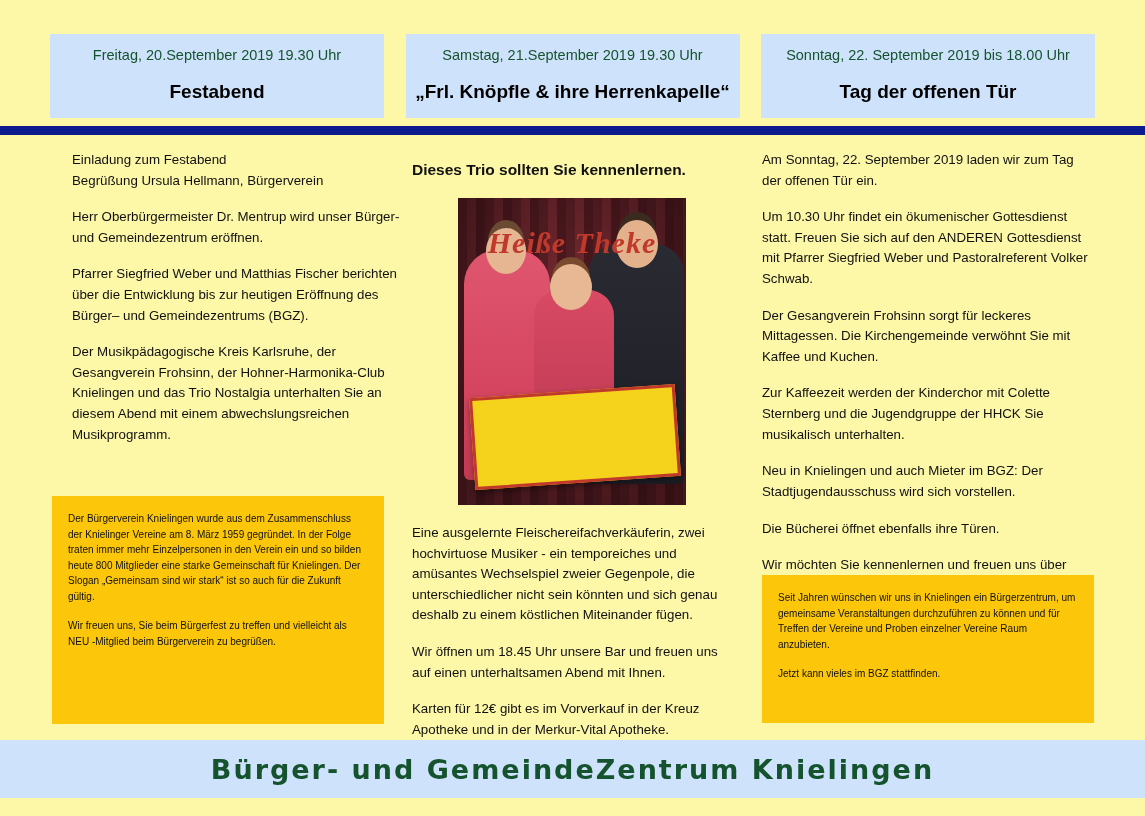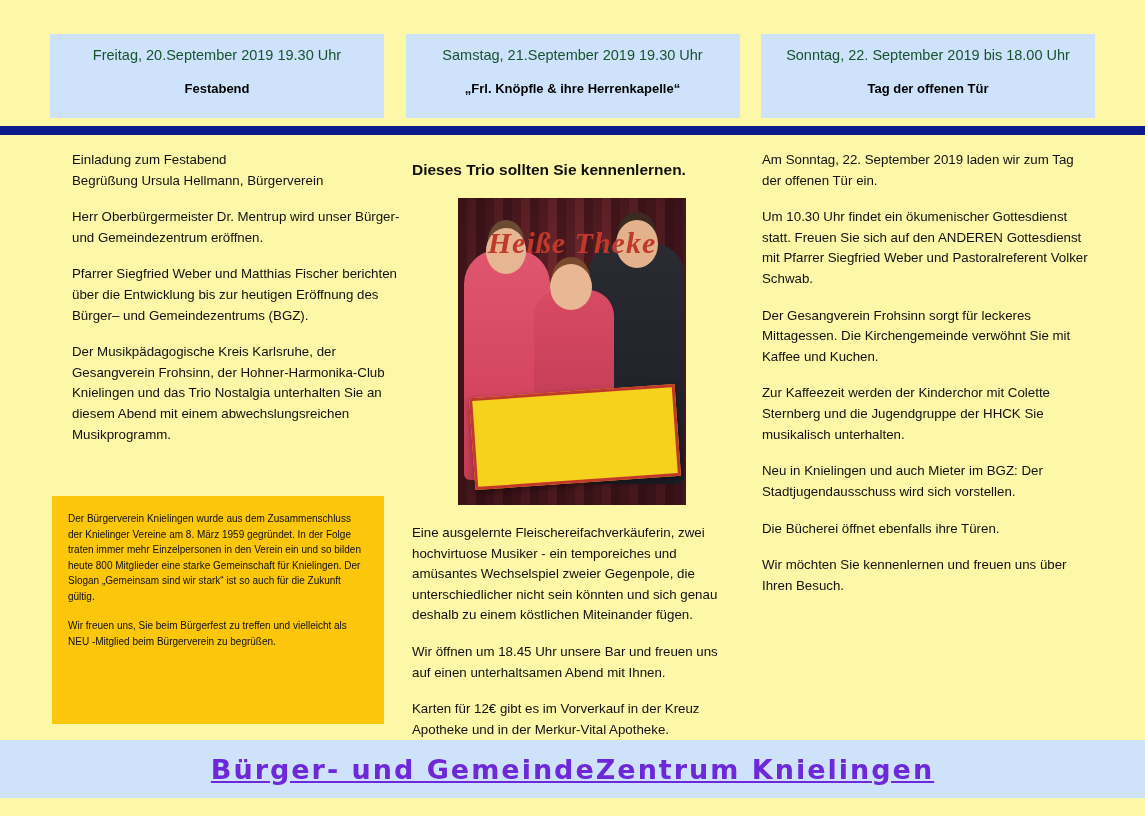--- a/index.html
+++ b/index.html
@@ -40,21 +40,21 @@
     box-sizing: border-box;
     padding-top: 13px;
     text-align: center;
   }
   .event-date {
     font-size: 14.5px;
     color: #14532d;
     line-height: 1.2;
   }
   .event-title {
-    font-size: 13px;
+    font-size: 19px;
     font-weight: bold;
     color: #000;
     margin-top: 17px;
   }
 
   
   .divider {
     position: absolute;
     top: 126px;
     left: 0;
@@ -174,26 +174,25 @@
     left: 0;
     top: 740px;
     width: 1145px;
     height: 58px;
     background: #cfe2fb;
     display: flex;
     align-items: center;
     justify-content: center;
   }
   .banner-text {
-    color: #6d28d9;
+    color: #14532d;
     font-weight: bold;
     font-size: 27px;
     letter-spacing: 2px;
     font-family: "DejaVu Sans", sans-serif;
-    text-decoration: underline;
   }
 </style>
 </head>
 <body>
 
 <div class="page">
 
   <div class="event-row">
     <div class="event-box">
       <div class="event-date">Freitag, 20.September 2019  19.30 Uhr</div>
@@ -250,18 +249,22 @@
   <div class="col col-right">
     <p>Am Sonntag, 22. September 2019 laden wir zum Tag der offenen Tür ein.</p>
     <p>Um 10.30 Uhr findet ein ökumenischer Gottesdienst statt. Freuen Sie sich auf den ANDEREN Gottesdienst mit Pfarrer Siegfried Weber und Pastoralreferent Volker Schwab.</p>
     <p>Der Gesangverein Frohsinn sorgt für leckeres Mittagessen. Die Kirchengemeinde verwöhnt Sie mit Kaffee und Kuchen.</p>
     <p>Zur Kaffeezeit werden der Kinderchor mit Colette Sternberg und die Jugendgruppe der HHCK Sie musikalisch unterhalten.</p>
     <p>Neu in Knielingen und auch Mieter im BGZ: Der Stadtjugendausschuss wird sich vorstellen.</p>
     <p>Die Bücherei öffnet ebenfalls ihre Türen.</p>
     <p>Wir möchten Sie kennenlernen und freuen uns über Ihren Besuch.</p>
   </div>
 
+  <div class="gold-box gold-right">
+    <p>Seit Jahren wünschen wir uns in Knielingen ein Bürgerzentrum, um gemeinsame Veranstaltungen durchzuführen zu können und für Treffen der Vereine und Proben einzelner Vereine Raum anzubieten.</p>
+    <p>Jetzt kann vieles im BGZ stattfinden.</p>
+  </div>
 
   <div class="banner">
     <div class="banner-text">Bürger- und GemeindeZentrum Knielingen</div>
   </div>
 
 </div>
 
 </body></html>

